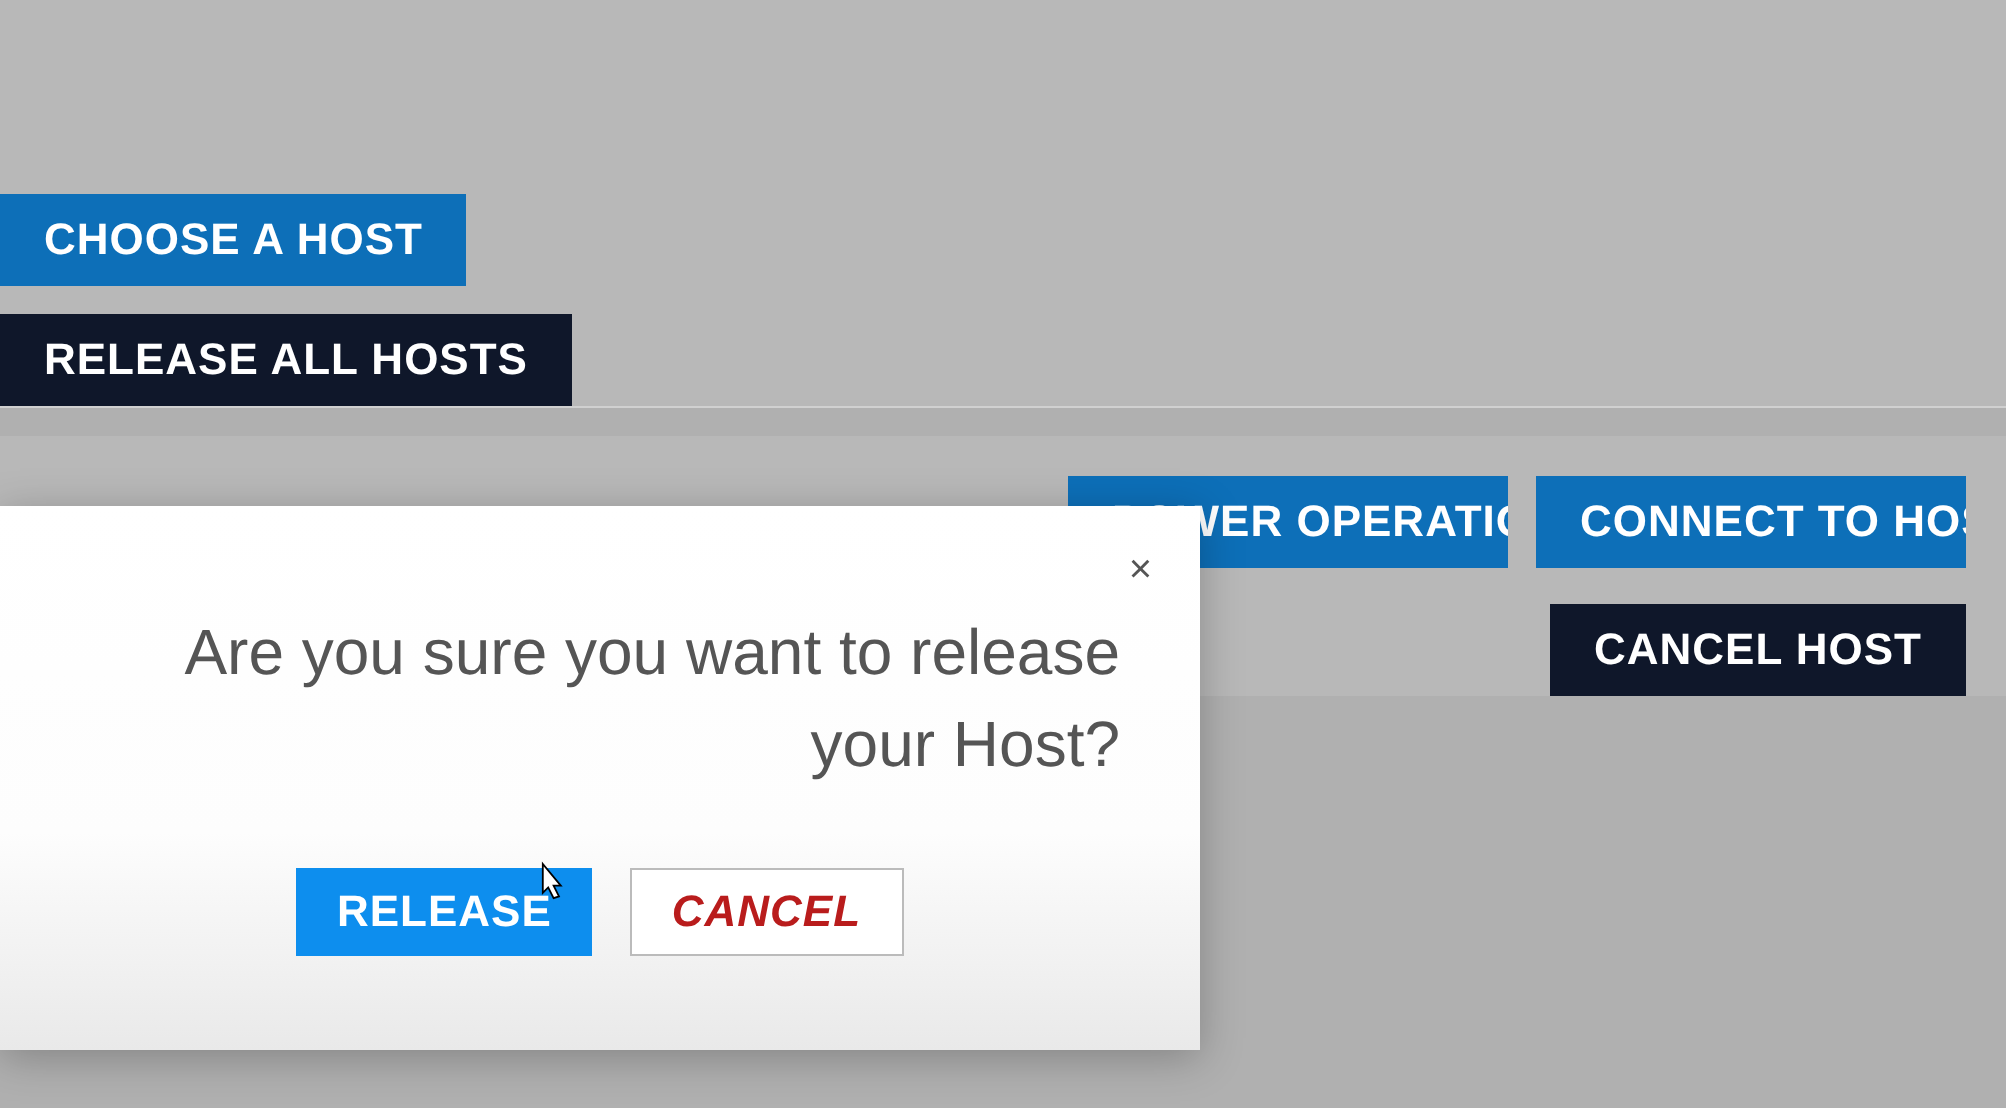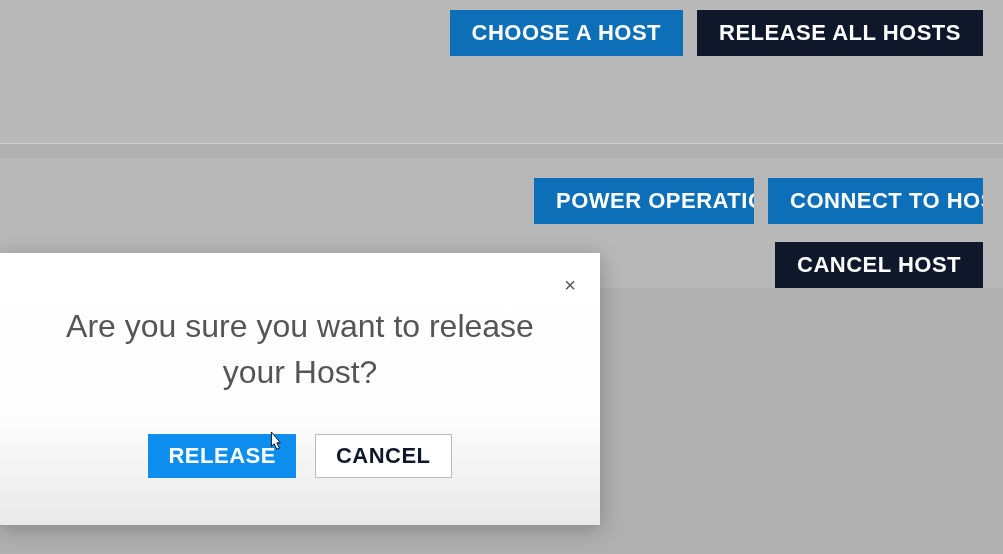--- a/index.html
+++ b/index.html
@@ -10,28 +10,29 @@
     body {
       width: 1003px;
       height: 554px;
       background: #b0b0b0;
       font-family: Arial, Helvetica, sans-serif;
       position: relative;
       overflow: hidden;
     }
     .section-top {
       width: 100%;
-      height: 144px;
+      height: 204px;
       background: #b8b8b8;
       display: flex;
       justify-content: flex-end;
       align-items: flex-start;
       padding: 10px 20px 0 0;
       gap: 14px;
       border-bottom: 1px solid #d0d0d0;
+      flex-direction: column;
     }
     .section-bottom {
       width: 100%;
       background: #b8b8b8;
       margin-top: 14px;
       padding: 20px 20px 0 0;
       display: flex;
       flex-direction: column;
       align-items: flex-end;
       gap: 18px;
@@ -82,20 +83,21 @@
       background: none;
       border: none;
       line-height: 1;
     }
     .modal-text {
       font-size: 32px;
       color: #555;
       font-weight: 400;
       line-height: 1.45;
       margin-bottom: 38px;
+      text-align: right;
     }
     .modal-buttons {
       display: flex;
       justify-content: center;
       gap: 19px;
     }
     .modal-btn {
       font-size: 22px;
       font-weight: 600;
       padding: 8px 20px;
@@ -103,22 +105,23 @@
       border: none;
       font-family: Arial, Helvetica, sans-serif;
       letter-spacing: 0.5px;
     }
     .modal-btn-primary {
       background: #0d8eee;
       color: #fff;
     }
     .modal-btn-secondary {
       background: #fff;
-      color: #0f172a;
+      color: #b91c1c;
       border: 1px solid #bbb;
+      font-style: italic;
     }
     .cursor {
       position: absolute;
       left: 266px;
       top: 430px;
       width: 18px;
       height: 22px;
       pointer-events: none;
     }
   </style>

